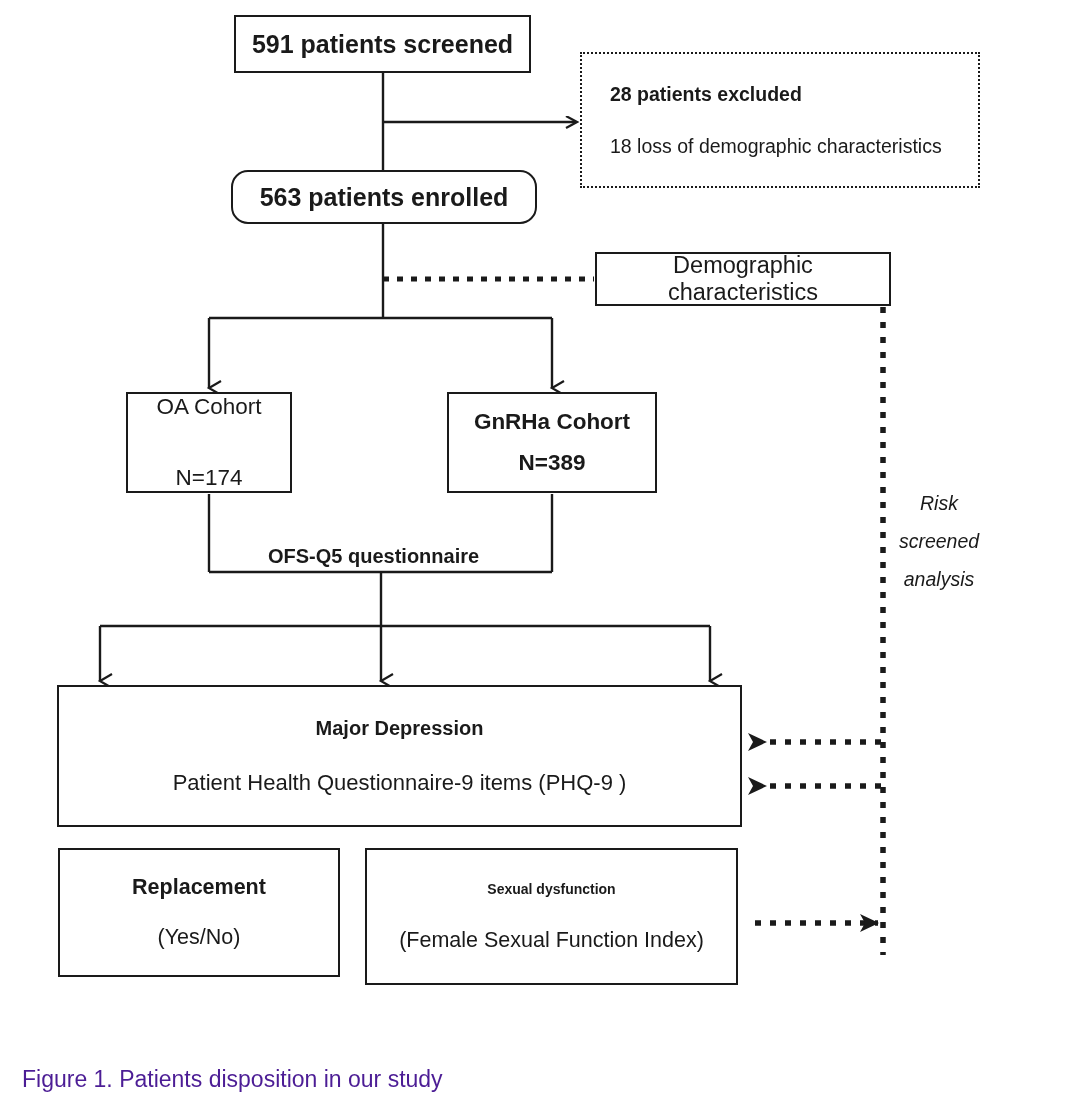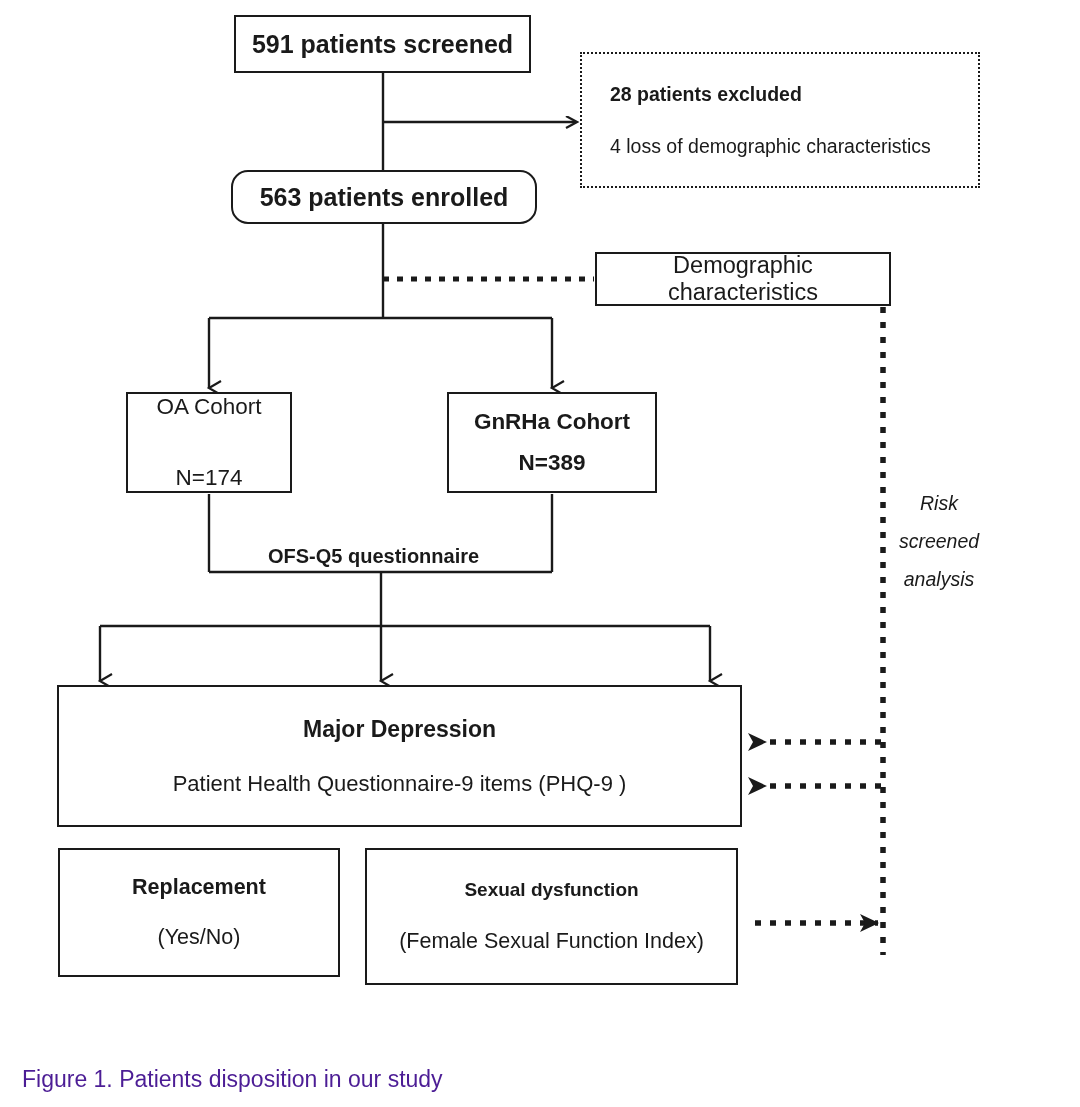--- a/index.html
+++ b/index.html
@@ -68,33 +68,33 @@
   }
   #node-gnrha {
     left: 447px; top: 392px; width: 210px; height: 101px;
     font-size: 22.5px; font-weight: bold;
     justify-content: space-evenly;
   }
   #node-depression {
     left: 57px; top: 685px; width: 685px; height: 142px;
     justify-content: space-evenly;
   }
-  #node-depression .d-title { font-size: 23px; font-weight: bold; }
+  #node-depression .d-title { font-size: 20px; font-weight: bold; }
   #node-depression .d-sub { font-size: 22px; }
   #node-replacement {
     left: 58px; top: 848px; width: 282px; height: 129px;
     justify-content: space-evenly;
   }
   #node-replacement .r-title { font-size: 21.5px; font-weight: bold; }
   #node-replacement .r-sub { font-size: 21.5px; }
   #node-sexual {
     left: 365px; top: 848px; width: 373px; height: 137px;
     justify-content: space-evenly;
   }
-  #node-sexual .s-title { font-size: 19px; font-weight: bold; }
+  #node-sexual .s-title { font-size: 14px; font-weight: bold; }
   #node-sexual .s-sub { font-size: 21.5px; }
 
   
   .edge-label {
     position: absolute;
     background: #ffffff;
     z-index: 4;
     text-align: center;
     white-space: nowrap;
   }
@@ -176,21 +176,21 @@
 
     <line x1="755" y1="923" x2="878" y2="923" stroke="#1a1a1a" stroke-width="5.5" stroke-linecap="butt" stroke-dasharray="6 9" marker-end="url(#arrow-solid-right)"></line>
   </svg>
 
   <div class="node solid" id="node-screened">
     <span class="line">591 patients screened</span>
   </div>
 
   <div class="node dotted" id="node-excluded">
     <span class="line bold">28 patients excluded</span>
-    <span class="line">4 loss of demographic characteristics</span>
+    <span class="line">18 loss of demographic characteristics</span>
   </div>
 
   <div class="node solid" id="node-enrolled">
     <span class="line">563 patients enrolled</span>
   </div>
 
   <div class="node solid" id="node-demographic">
     <span class="line">Demographic characteristics</span>
   </div>
 

